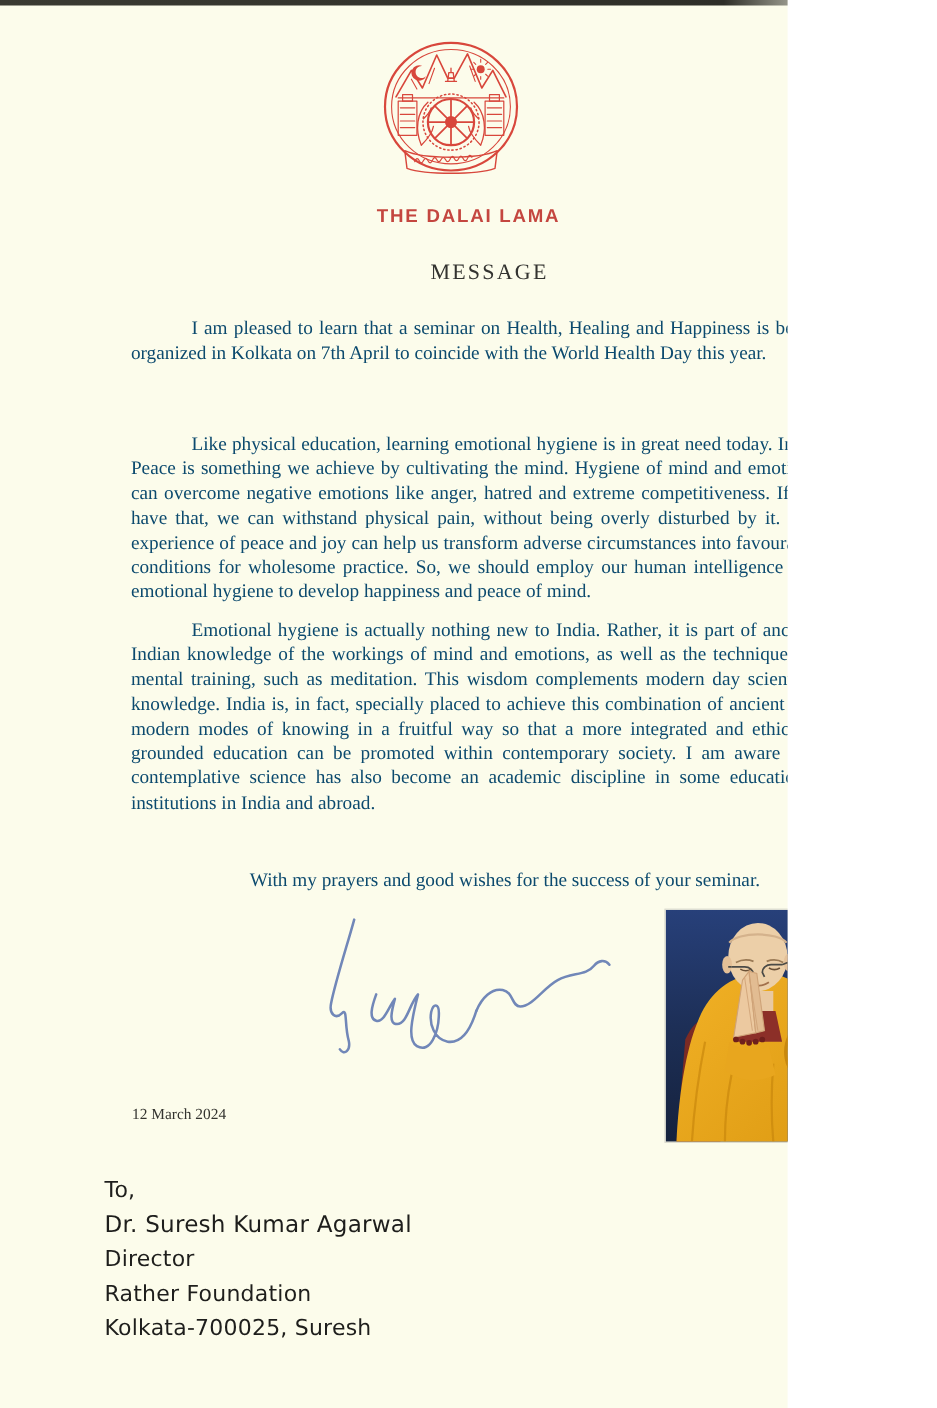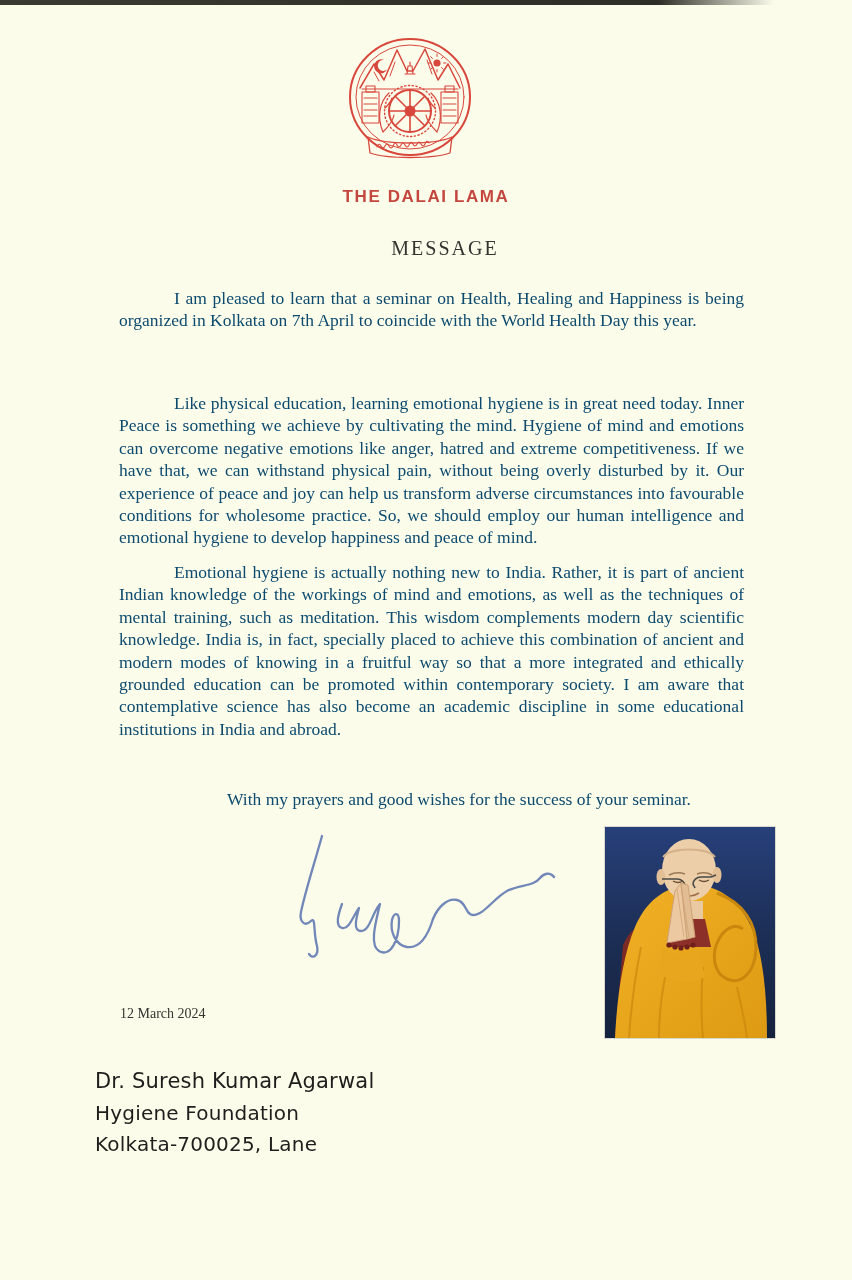--- a/index.html
+++ b/index.html
@@ -1,18 +1,18 @@
 <!DOCTYPE html>
 <html><head>
 <meta charset="utf-8">
 <style>
   html,body{margin:0;padding:0;}
   .page{
     position:relative;
-    width:852px;height:1280px;
+    width:716px;height:1280px;
     background:#fcfceb;
     overflow:hidden;
     font-family:"Liberation Serif", serif;
   }
   .top-edge{
     position:absolute;left:0;top:0;width:774px;height:5px;
     background:linear-gradient(90deg,#3a3a32 0%,#2e2e28 85%,rgba(46,46,40,0) 100%);
   }
   .emblem{
     position:absolute;left:347px;top:36px;width:126px;height:126px;
@@ -191,18 +191,20 @@
         <circle cx="88" cy="118" r="2.6"></circle>
       </g>
 
       <path d="M58,120 C66,128 84,130 94,124 L100,150 C84,158 66,156 54,146 Z" fill="#e8a61e"></path>
     </svg>
   </div>
 
   <div class="letter-date">12 March 2024</div>
 
   <div class="recipient">
+    <div class="r-salutation">To,</div>
     <div class="r-name">Dr. Suresh Kumar Agarwal</div>
-    <div class="r-org">Hygiene Foundation</div>
-    <div class="r-addr2">Kolkata-700025, Lane</div>
+    <div class="r-title">Director</div>
+    <div class="r-org">Rather Foundation</div>
+    <div class="r-addr2">Kolkata-700025, Suresh</div>
   </div>
 
 </div>
 
 </body></html>

